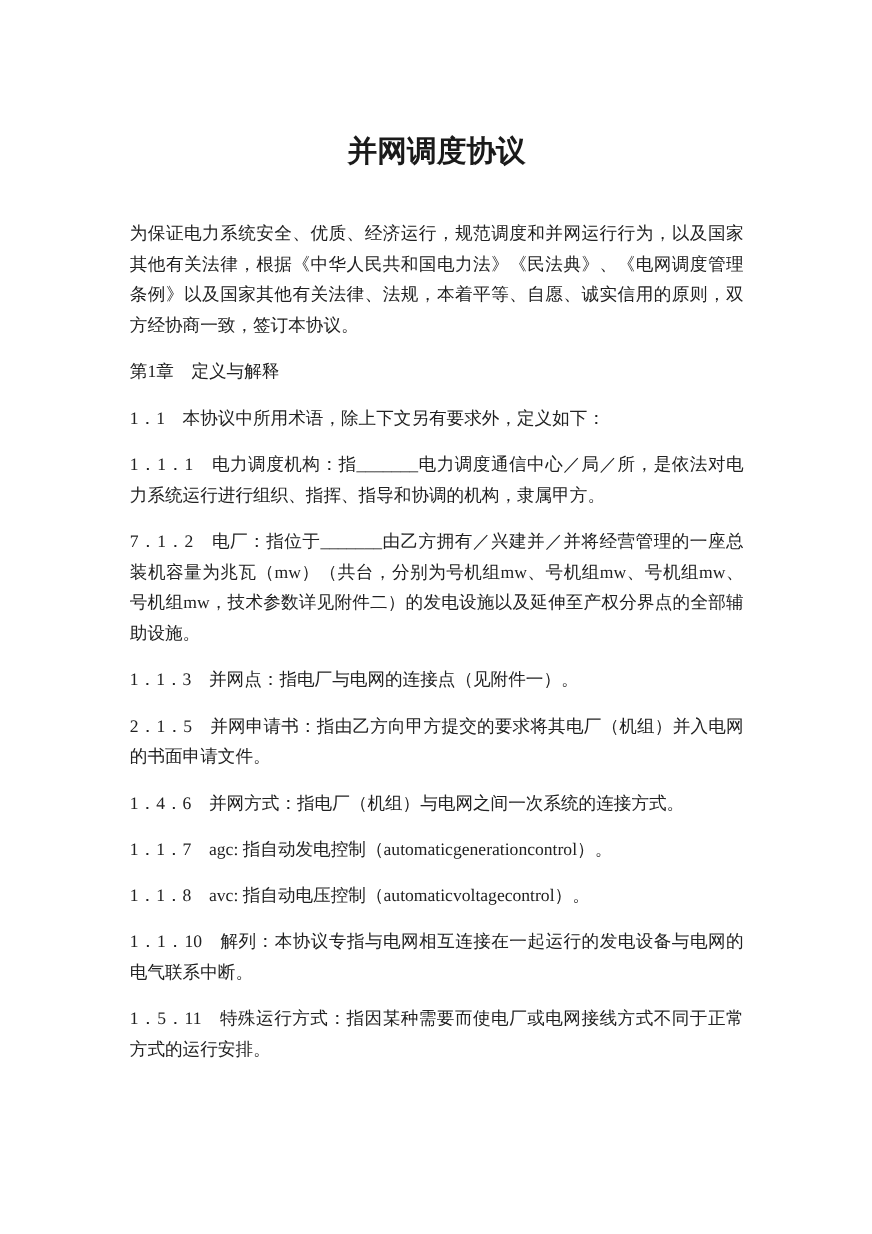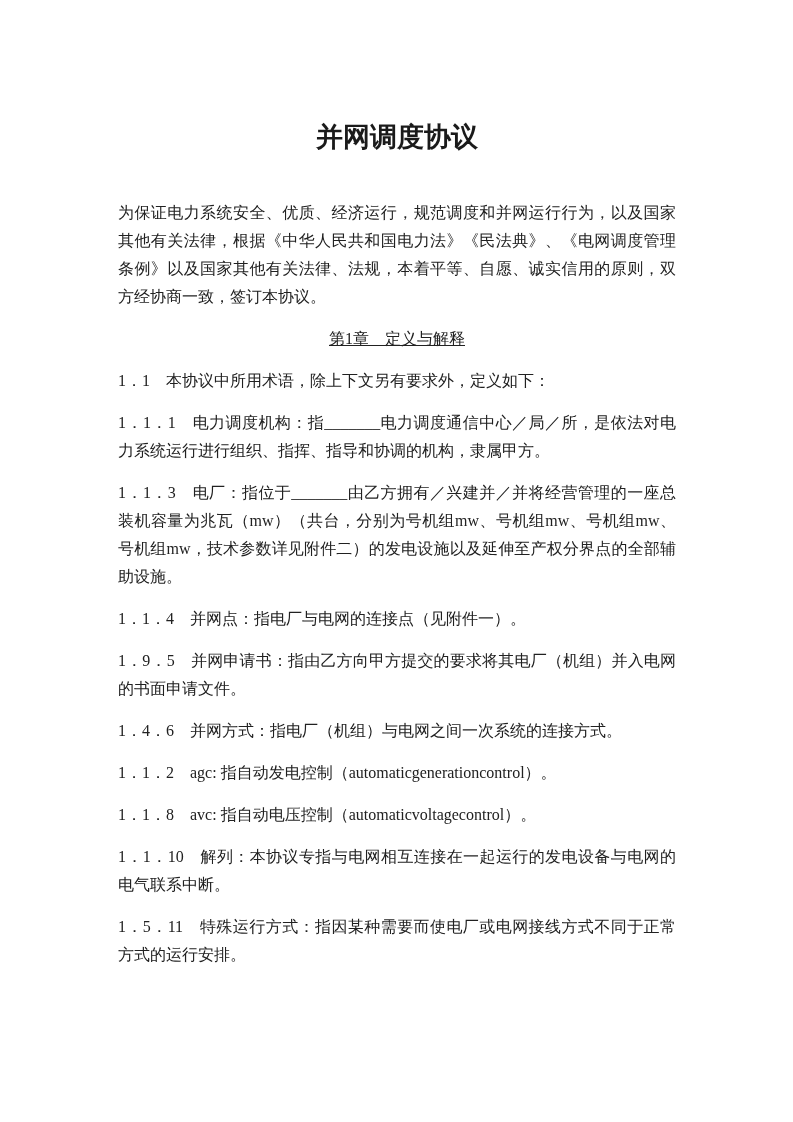--- a/index.html
+++ b/index.html
@@ -28,36 +28,35 @@
     color: #1a1a1a;
   }
   .para {
     font-size: 16px;
     line-height: 28px;
     margin: 0 0 14px 0;
     text-align: justify;
     word-break: break-word;
   }
   .para.heading {
-    text-align: center;
-    text-decoration: underline;
+    text-align: left;
   }
 </style>
 </head>
 <body>
 
 <div class="page">
   <h1 class="doc-title">并网调度协议</h1>
   <div>
       <p class="para">为保证电力系统安全、优质、经济运行，规范调度和并网运行行为，以及国家其他有关法律，根据《中华人民共和国电力法》《民法典》、《电网调度管理条例》以及国家其他有关法律、法规，本着平等、自愿、诚实信用的原则，双方经协商一致，签订本协议。</p>
       <p class="para heading">第1章　定义与解释</p>
       <p class="para">1．1　本协议中所用术语，除上下文另有要求外，定义如下：</p>
       <p class="para">1．1．1　电力调度机构：指_______电力调度通信中心／局／所，是依法对电力系统运行进行组织、指挥、指导和协调的机构，隶属甲方。</p>
-      <p class="para">1．1．3　电厂：指位于_______由乙方拥有／兴建并／并将经营管理的一座总装机容量为兆瓦（mw）（共台，分别为号机组mw、号机组mw、号机组mw、号机组mw，技术参数详见附件二）的发电设施以及延伸至产权分界点的全部辅助设施。</p>
-      <p class="para">1．1．4　并网点：指电厂与电网的连接点（见附件一）。</p>
-      <p class="para">1．9．5　并网申请书：指由乙方向甲方提交的要求将其电厂（机组）并入电网的书面申请文件。</p>
+      <p class="para">7．1．2　电厂：指位于_______由乙方拥有／兴建并／并将经营管理的一座总装机容量为兆瓦（mw）（共台，分别为号机组mw、号机组mw、号机组mw、号机组mw，技术参数详见附件二）的发电设施以及延伸至产权分界点的全部辅助设施。</p>
+      <p class="para">1．1．3　并网点：指电厂与电网的连接点（见附件一）。</p>
+      <p class="para">2．1．5　并网申请书：指由乙方向甲方提交的要求将其电厂（机组）并入电网的书面申请文件。</p>
       <p class="para">1．4．6　并网方式：指电厂（机组）与电网之间一次系统的连接方式。</p>
-      <p class="para">1．1．2　agc: 指自动发电控制（automaticgenerationcontrol）。</p>
+      <p class="para">1．1．7　agc: 指自动发电控制（automaticgenerationcontrol）。</p>
       <p class="para">1．1．8　avc: 指自动电压控制（automaticvoltagecontrol）。</p>
       <p class="para">1．1．10　解列：本协议专指与电网相互连接在一起运行的发电设备与电网的电气联系中断。</p>
       <p class="para">1．5．11　特殊运行方式：指因某种需要而使电厂或电网接线方式不同于正常方式的运行安排。</p>
     </div>
 </div>
 
 </body></html>

